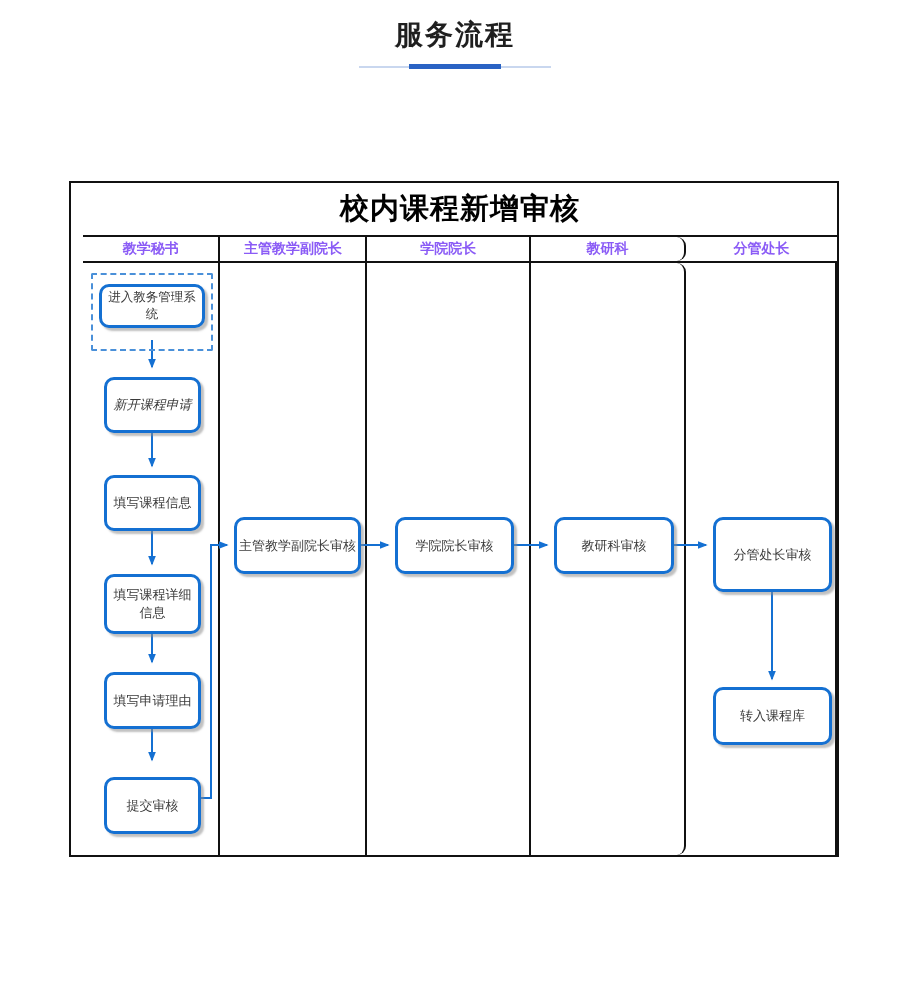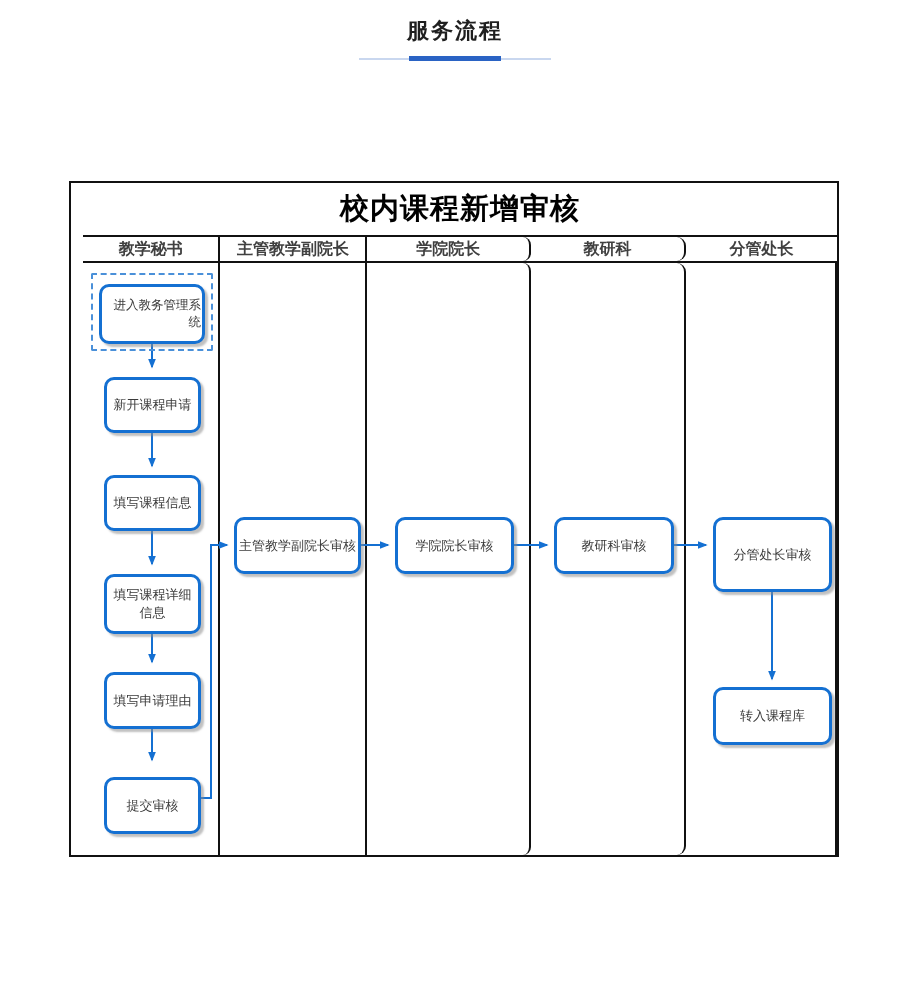--- a/index.html
+++ b/index.html
@@ -5,21 +5,21 @@
   * { margin:0; padding:0; box-sizing:border-box; }
   html,body { background:#fff; }
   body {
     width:910px; height:997px; position:relative; overflow:hidden;
     font-family:"Liberation Sans", sans-serif; color:#333;
   }
 
   
   .page-header { position:absolute; top:16px; left:0; width:100%; text-align:center; }
   .page-title {
-    font-size:22px; font-weight:600; letter-spacing:2px; color:#1f1f1f;font-family:Liberation Serif, serif;
+    font-size:28px; font-weight:600; letter-spacing:2px; color:#1f1f1f;font-family:Liberation Serif, serif;
   }
   .title-underline {
     position:relative; width:192px; height:6px; margin:10px auto 0;
   }
   .title-underline .thin-line {
     position:absolute; top:2px; left:0; right:0; height:1.5px; background:#c9d7ef;
   }
   .title-underline .accent {
     position:absolute; top:0; left:50px; width:92px; height:5px; background:#2a63c4;
   }
@@ -33,25 +33,25 @@
   .chart-title-row {
     height:54px; border-bottom:2px solid #111;
     display:flex; align-items:center; justify-content:center;
     font-size:29px; font-weight:bold; color:#000; letter-spacing:1px;
   }
   .lane-header-row {
     height:26px; border-bottom:2px solid #111; display:flex;
   }
   .lane-header-cell {
     display:flex; align-items:center; justify-content:center;
-    font-size:16px; font-weight:bold; color:#404040;
+    font-size:14px; font-weight:bold; color:#8b5cf6;
     border-right:2px solid #111;
   }
   .lane-header-cell:last-child { border-right:none; }
-  .w1{width:141px;} .w2{width:151px;} .w3{width:168px;border-radius:8px;} .w4{width:159px;border-radius:9px;} .w5{width:155px;}
+  .w1{width:141px;} .w2{width:151px;} .w3{width:168px;} .w4{width:159px;border-radius:9px;} .w5{width:155px;}
 
   .lane-body { position:relative; flex:1; display:flex; }
   .lane-col { border-right:2px solid #111; }
   .lane-col:last-child { border-right:none; }
 
   .overlay { position:absolute; inset:0; }
   .overlay svg { position:absolute; inset:0; }
 
   
   .node {
@@ -112,23 +112,23 @@
           <path d="M118 535 H128 V282 H144" marker-end="url(#ah)"></path>
           <path d="M278 282 H305" marker-end="url(#ah)"></path>
           <path d="M431 282 H464" marker-end="url(#ah)"></path>
           <path d="M591 282 H623" marker-end="url(#ah)"></path>
           <path d="M689 311 V416" marker-end="url(#ah)"></path>
         </g>
       </svg>
 
       <div class="start-frame" style="left:8px; top:10px; width:122px; height:78px;"></div>
 
-      <div class="node small-text" style="left:16px; top:21px; width:106px; height:60px;text-align:right;">进入教务管理系统</div>
+      <div class="node small-text" style="left:16px; top:21px; width:106px; height:44px;">进入教务管理系统</div>
 
-      <div class="node" style="left:21px; top:114px; width:97px; height:56px;">新开课程申请</div>
+      <div class="node" style="left:21px; top:114px; width:97px; height:56px;font-style:italic;">新开课程申请</div>
 
       <div class="node" style="left:21px; top:212px; width:97px; height:56px;">填写课程信息</div>
 
       <div class="node" style="left:21px; top:311px; width:97px; height:60px;">填写课程详细信息</div>
 
       <div class="node" style="left:21px; top:409px; width:97px; height:57px;">填写申请理由</div>
 
       <div class="node" style="left:21px; top:514px; width:97px; height:57px;">提交审核</div>
 
       <div class="node" style="left:151px; top:254px; width:127px; height:57px;">主管教学副院长审核</div>

